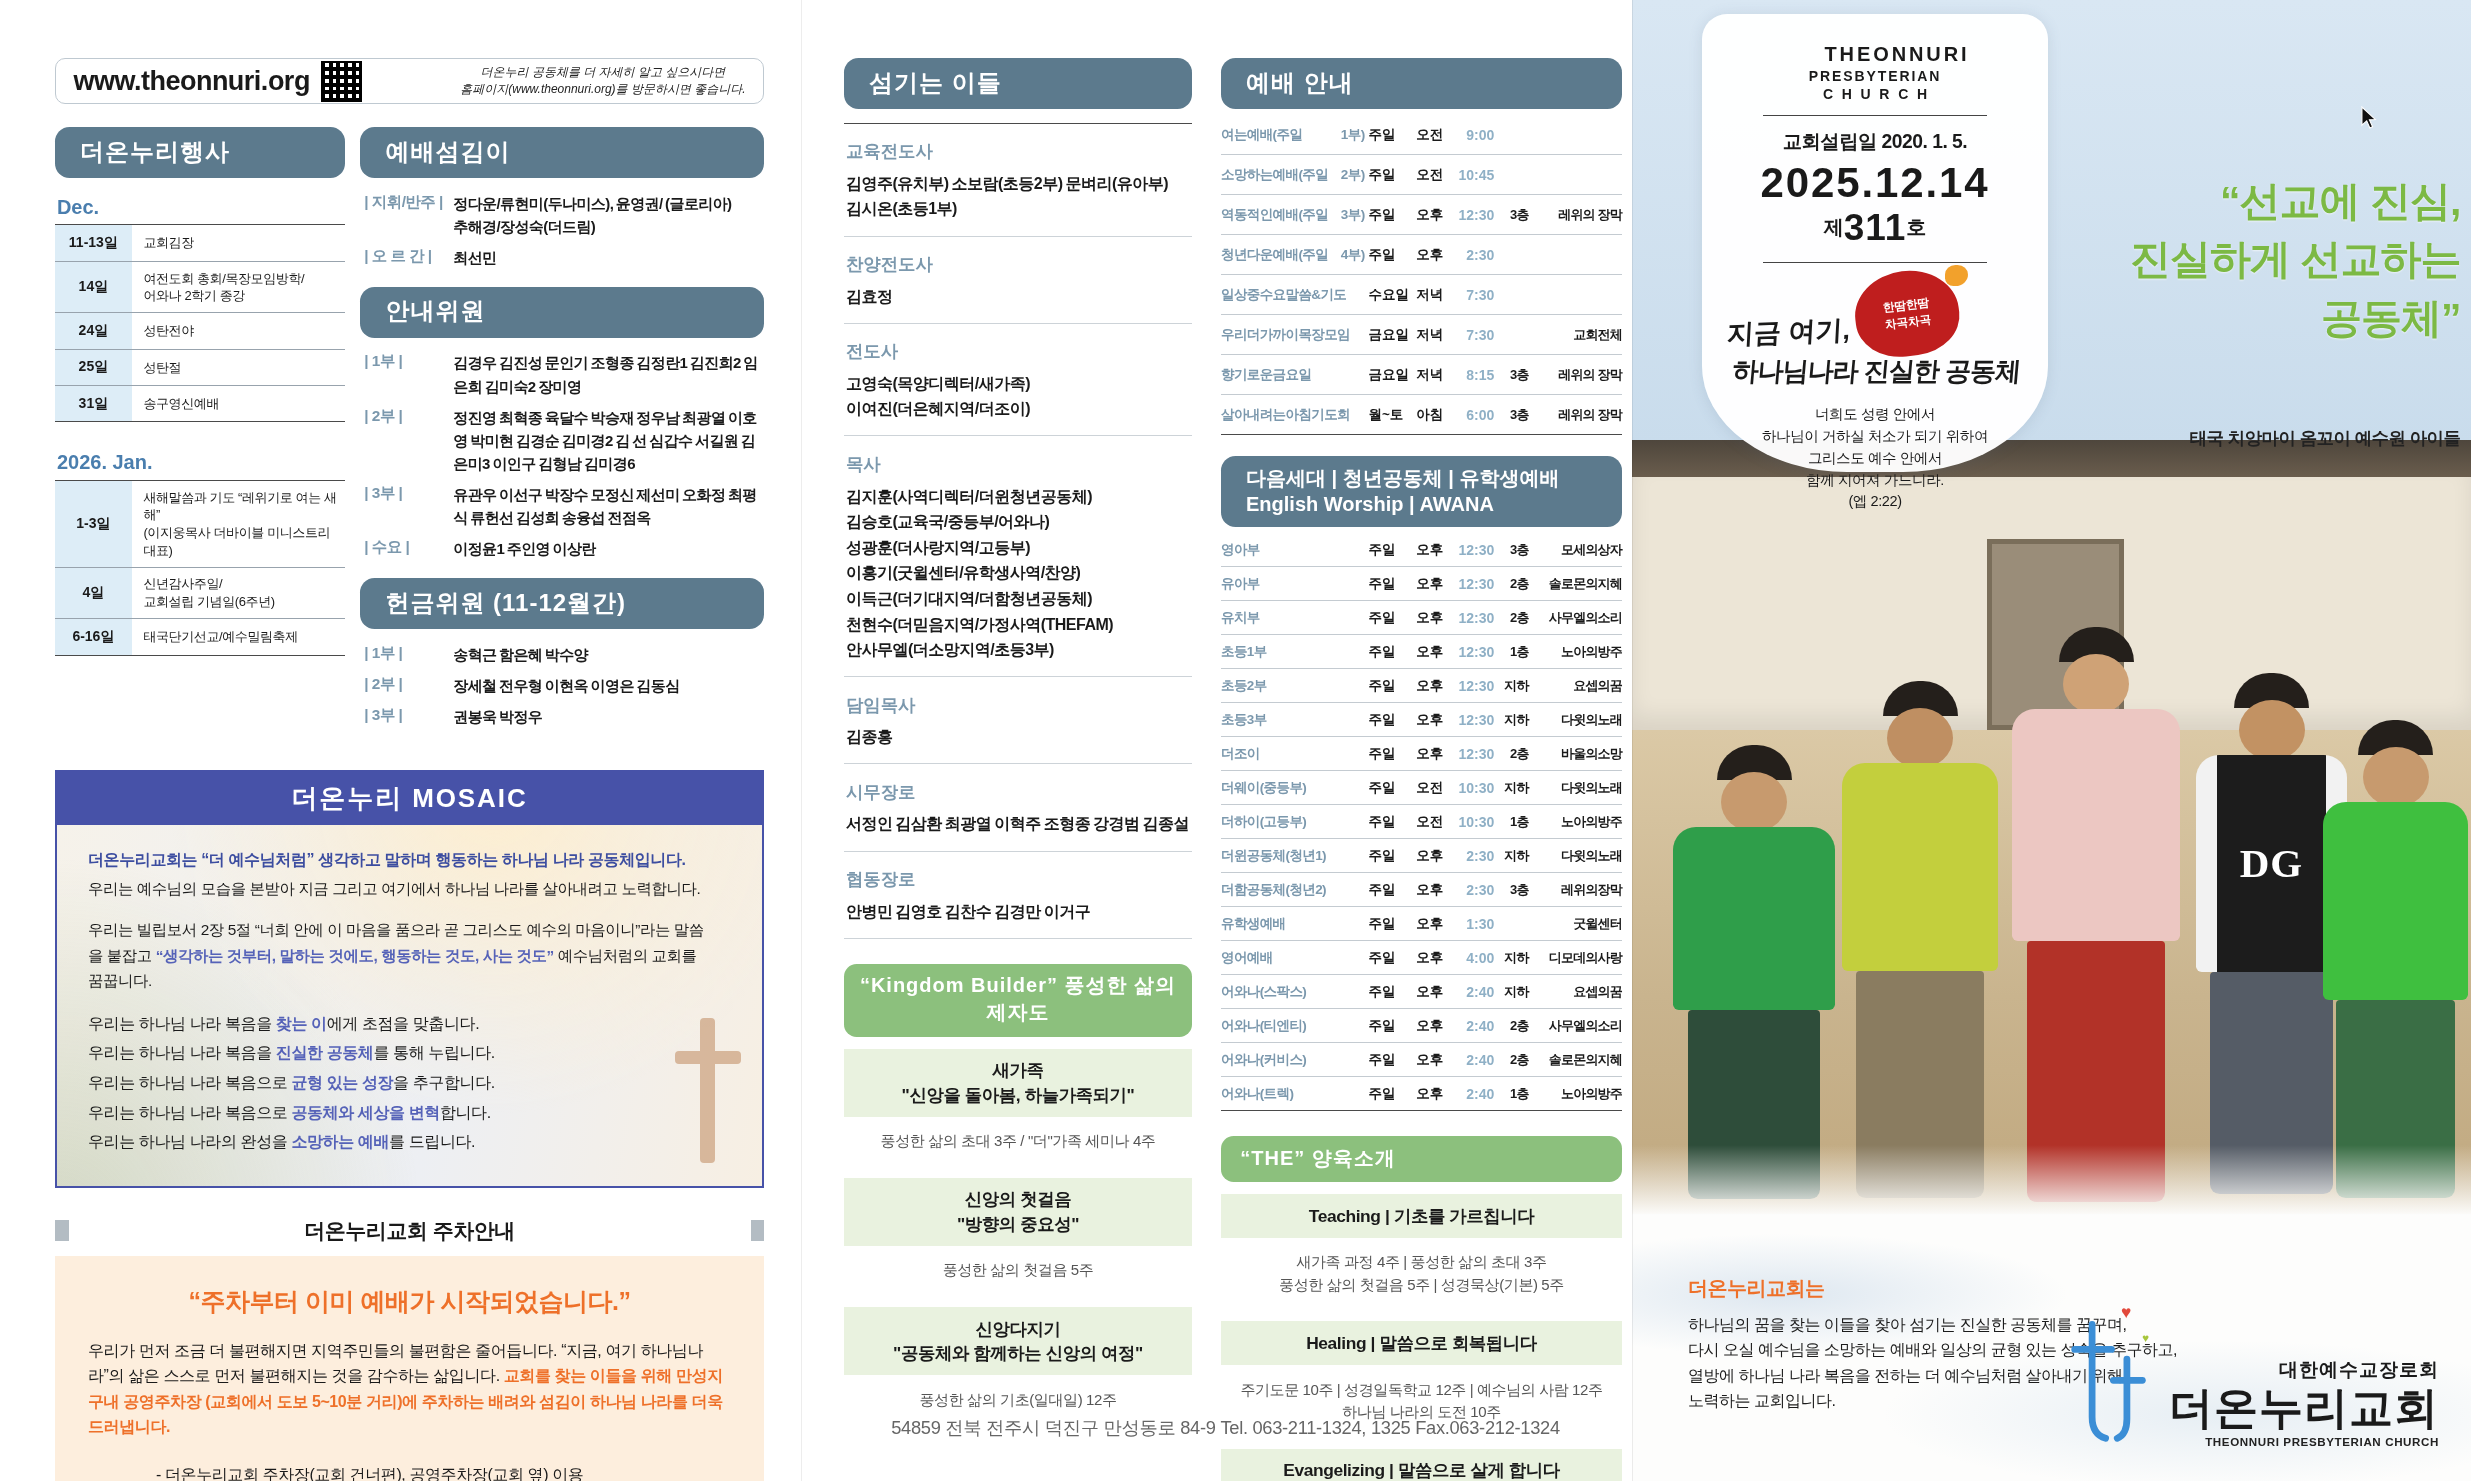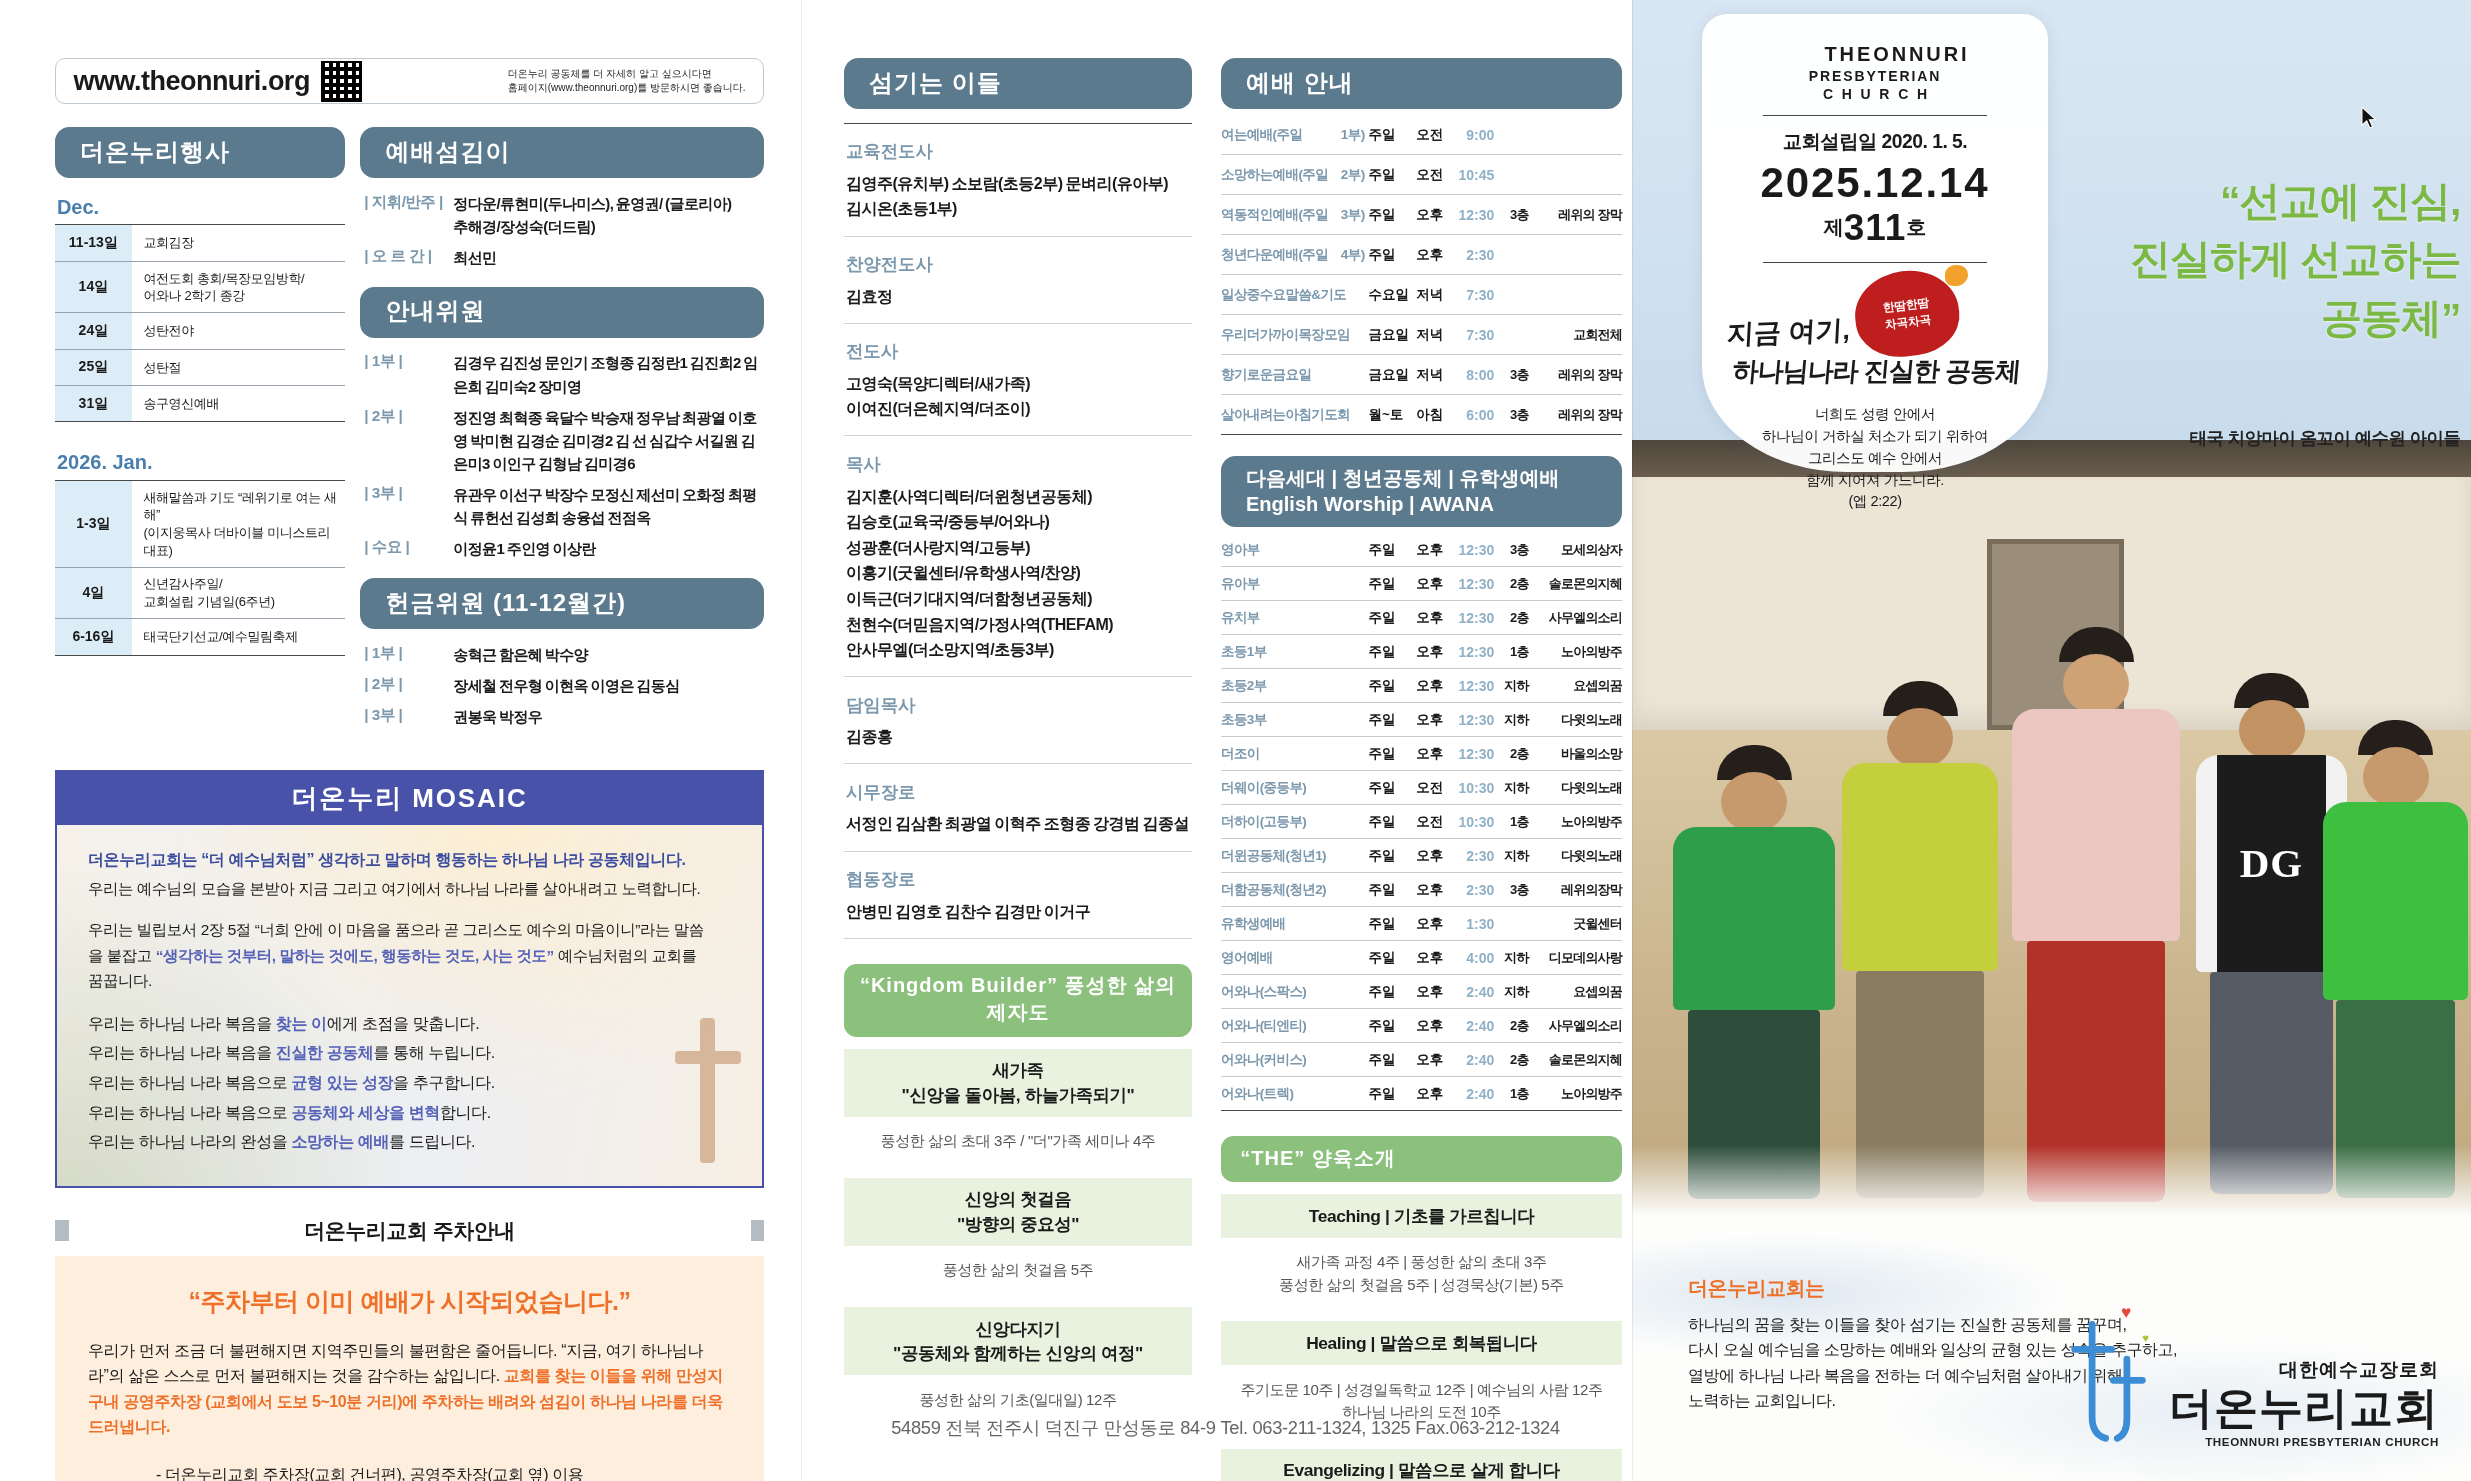--- a/index.html
+++ b/index.html
@@ -28,21 +28,21 @@
     display:flex;align-items:center;padding:7.7px 17.4px;height:46px;box-sizing:border-box;
   }
   .site-url{font-size:27px;font-weight:bold;letter-spacing:-0.5px;}
   .qr{
     width:41px;height:41px;margin-left:11.6px;flex:none;
     background:
       repeating-linear-gradient(90deg,#000 0 3.9px,transparent 3.9px 7.7px),
       repeating-linear-gradient(0deg,#000 0 3.9px,#fff 3.9px 7.7px);
     outline:1.9px solid #000;outline-offset:-1.9px;
   }
-  .site-note{margin-left:auto;text-align:left;font-size:10px;line-height:1.45;color:#222;}
+  .site-note{margin-left:auto;text-align:center;font-size:12px;line-height:1.45;color:#222;font-style:italic;}
 
   .lp-cols{display:flex;margin:23px 37px 0 55px;gap:15.4px;}
   .col-events{width:290px;flex:none;}
   .col-servants{flex:1;min-width:0;}
 
   .month{color:#4a7eae;font-weight:bold;font-size:20px;margin:17.4px 0 5.8px 1.9px;}
   .ev-table{border-top:1.9px solid #4a4a4a;border-bottom:1.9px solid #4a4a4a;}
   .ev-row{display:flex;border-bottom:1px solid #98a3ad;align-items:stretch;}
   .ev-row:last-child{border-bottom:none;}
   .ev-date{
@@ -503,21 +503,21 @@
             <div class="c-ampm">저녁</div>
             <div class="c-time">7:30</div>
             <div class="c-floor"></div>
             <div class="c-place">교회전체</div>
           </div>
 
           <div class="t-row">
             <div class="c-name">향기로운금요일</div>
             <div class="c-day">금요일</div>
             <div class="c-ampm">저녁</div>
-            <div class="c-time">8:00</div>
+            <div class="c-time">8:15</div>
             <div class="c-floor">3층</div>
             <div class="c-place">레위의 장막</div>
           </div>
 
           <div class="t-row">
             <div class="c-name">살아내려는아침기도회</div>
             <div class="c-day">월~토</div>
             <div class="c-ampm">아침</div>
             <div class="c-time">6:00</div>
             <div class="c-floor">3층</div>

